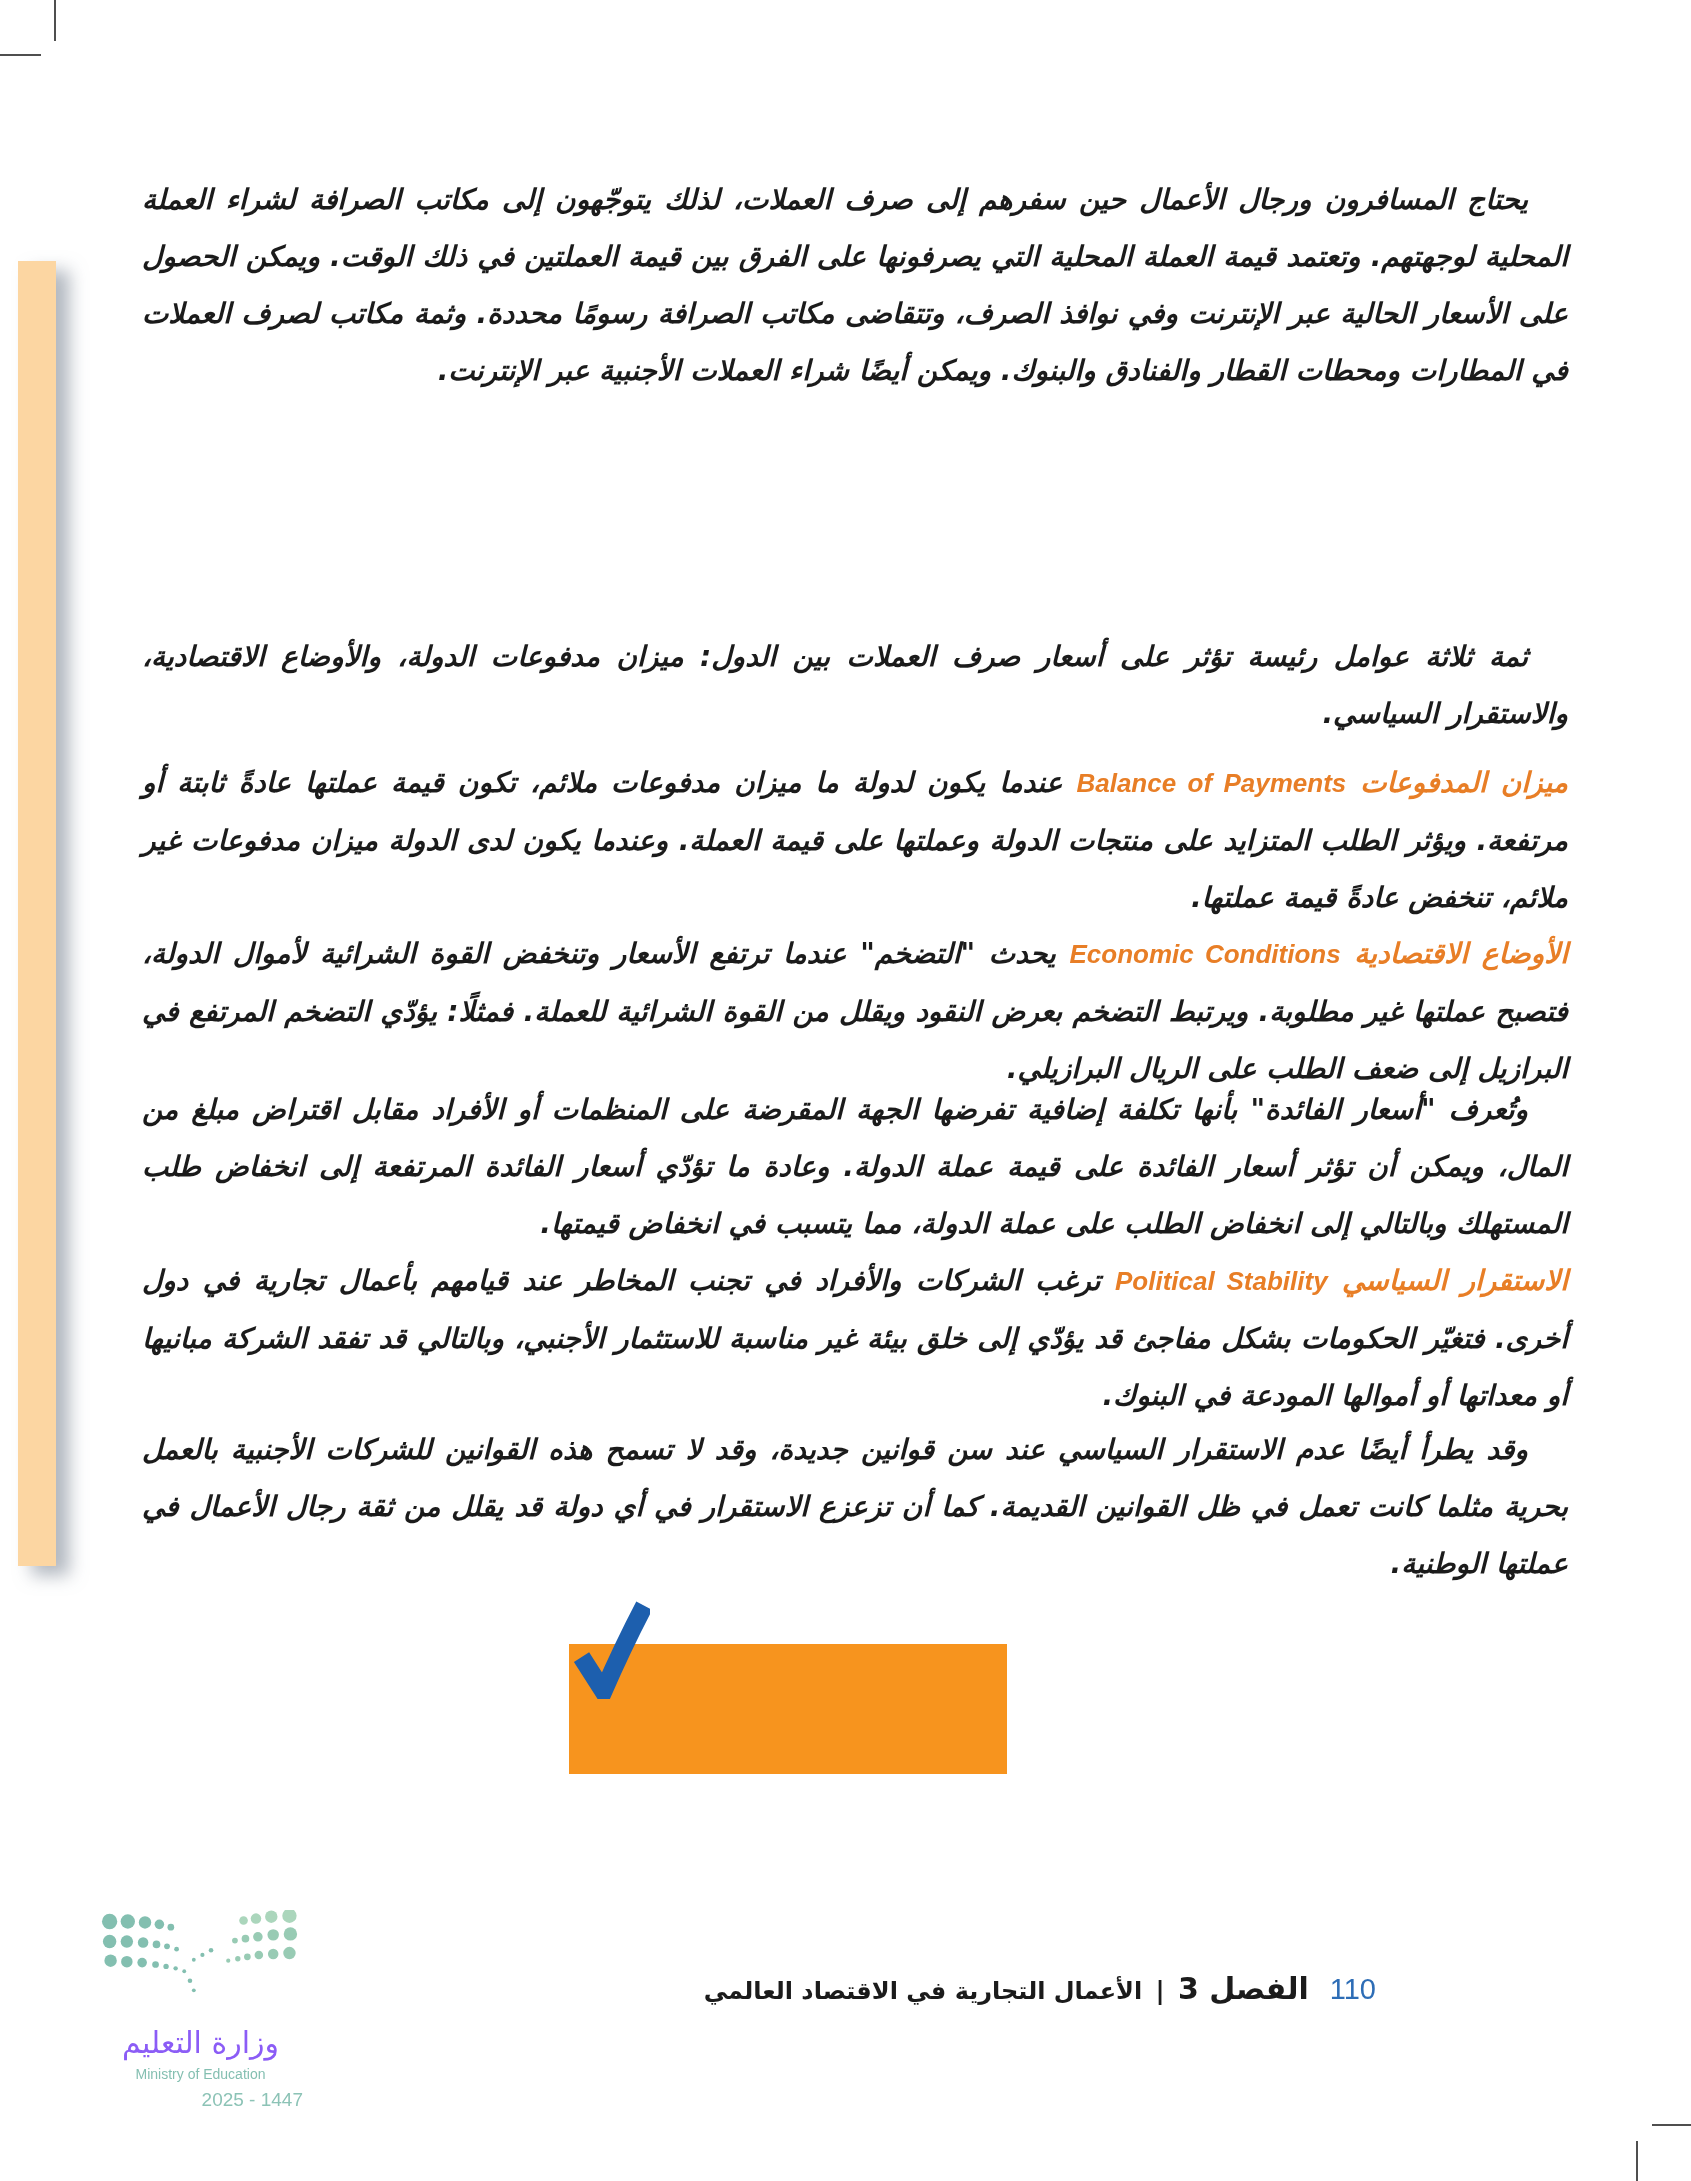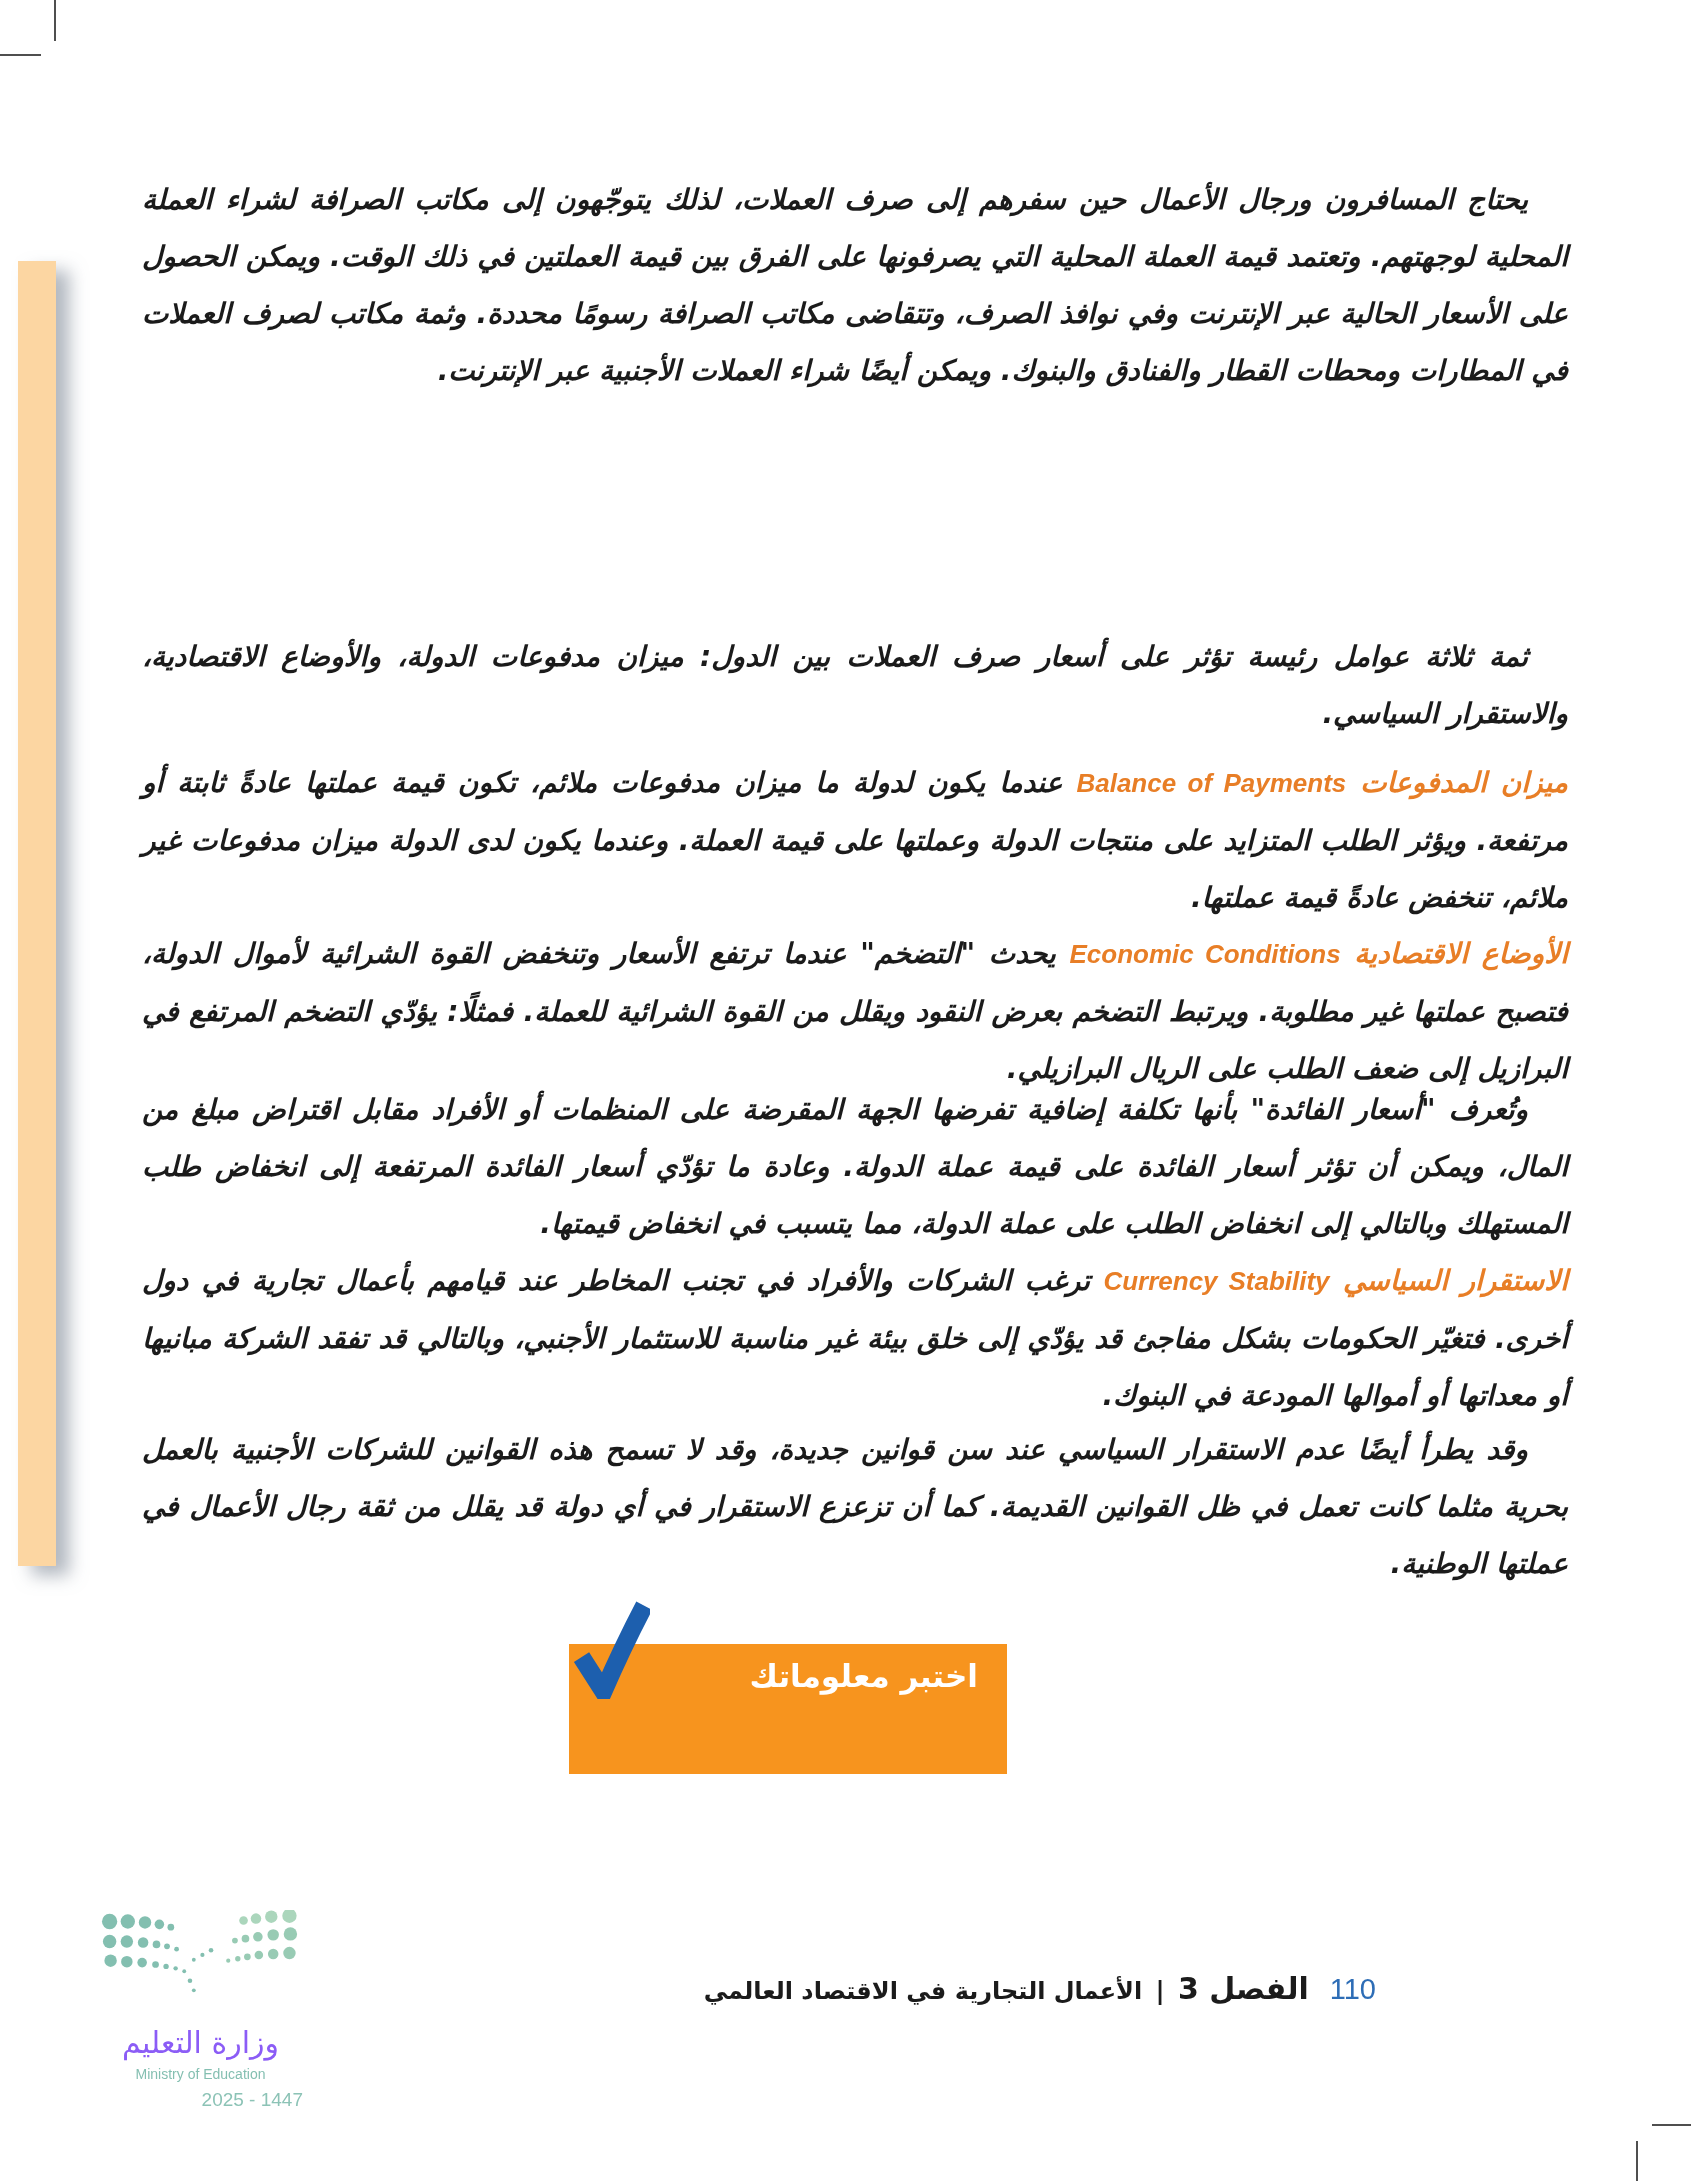--- a/index.html
+++ b/index.html
@@ -76,28 +76,27 @@
 <p class="para" style="top:897px;">
   <span class="kw">الأوضاع الاقتصادية</span>
   <span class="kw-en">Economic Conditions</span>
   <span>يحدث "التضخم" عندما ترتفع الأسعار وتنخفض القوة الشرائية لأموال الدولة، فتصبح عملتها غير مطلوبة. ويرتبط التضخم بعرض النقود ويقلل من القوة الشرائية للعملة. فمثلًا: يؤدّي التضخم المرتفع في البرازيل إلى ضعف الطلب على الريال البرازيلي.</span>
 </p>
 
 <p class="para indent" style="top:1053px;">وتُعرف "أسعار الفائدة" بأنها تكلفة إضافية تفرضها الجهة المقرضة على المنظمات أو الأفراد مقابل اقتراض مبلغ من المال، ويمكن أن تؤثر أسعار الفائدة على قيمة عملة الدولة. وعادة ما تؤدّي أسعار الفائدة المرتفعة إلى انخفاض طلب المستهلك وبالتالي إلى انخفاض الطلب على عملة الدولة، مما يتسبب في انخفاض قيمتها.</p>
 
 <p class="para" style="top:1224px;">
   <span class="kw">الاستقرار السياسي</span>
-  <span class="kw-en">Currency Stability</span>
+  <span class="kw-en">Political Stability</span>
   <span>ترغب الشركات والأفراد في تجنب المخاطر عند قيامهم بأعمال تجارية في دول أخرى. فتغيّر الحكومات بشكل مفاجئ قد يؤدّي إلى خلق بيئة غير مناسبة للاستثمار الأجنبي، وبالتالي قد تفقد الشركة مبانيها أو معداتها أو أموالها المودعة في البنوك.</span>
 </p>
 
 <p class="para indent" style="top:1393px;">وقد يطرأ أيضًا عدم الاستقرار السياسي عند سن قوانين جديدة، وقد لا تسمح هذه القوانين للشركات الأجنبية بالعمل بحرية مثلما كانت تعمل في ظل القوانين القديمة. كما أن تزعزع الاستقرار في أي دولة قد يقلل من ثقة رجال الأعمال في عملتها الوطنية.</p>
 
 <div class="check-box">
-  <div class="cb-title">اختبر معلوماتك</div>
 </div>
 <svg class="check-svg" width="78" height="101" viewBox="0 0 82 106">
   <path d="M10 62 L33 98 Q54 50 76 8" stroke="#1D5FAE" stroke-width="19" fill="none" stroke-linecap="butt"></path>
 </svg>
 
 <div class="logo-block">
   <svg width="205" height="88" viewBox="0 0 214 92">
     <g fill="#83BFB0">
       <circle cx="12" cy="12" r="8"></circle>
         <circle cx="31" cy="12" r="7.5"></circle>

